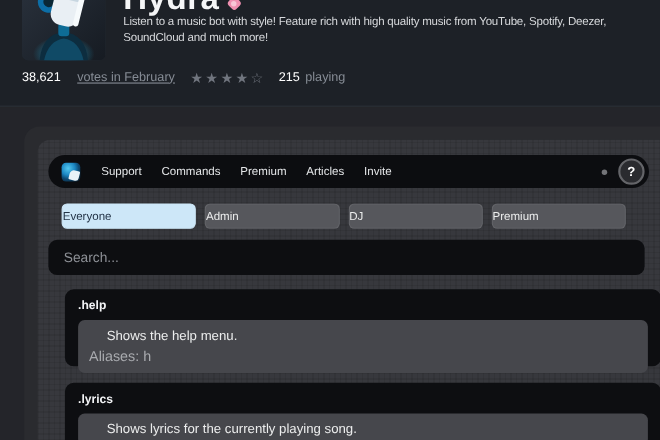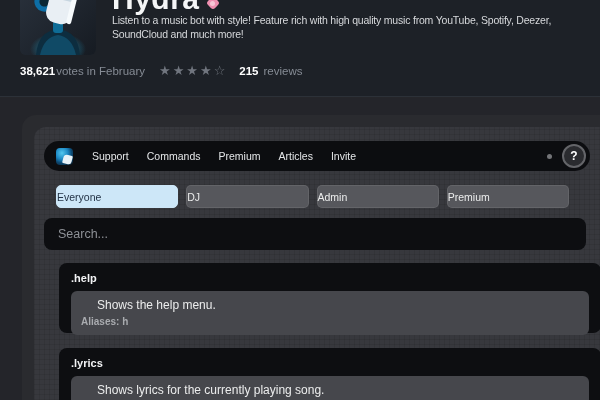--- a/index.html
+++ b/index.html
@@ -20,22 +20,22 @@
   .badge { width:12px; height:14px; margin-left:7px; margin-bottom:3px; position:relative; }
   .badge .rosette { position:absolute; left:1px; top:1px; width:10px; height:10px;
     background:#ef8fb0; border-radius:3px; transform:rotate(45deg); }
   .badge .rosette-center { position:absolute; left:3.5px; top:3.5px; width:5px; height:5px;
     background:#f8c6d6; border-radius:50%; }
 
   .desc { position:absolute; left:112px; top:13px; width:486px; font-size:10.5px;
     letter-spacing:-0.2px; line-height:14px; color:#d6d8db; }
 
   .stats-row { position:absolute; left:20px; top:63px; display:flex; align-items:center; font-size:11.5px; }
-  .stat-strong { color:#ffffff; font-weight:bold; }
-  .stat-dim { color:#868c95; margin-left:1px; }
+  .stat-strong { color:#ffffff; font-weight:normal; }
+  .stat-dim { color:#868c95; margin-left:15px;text-decoration:underline; }
   .stars { color:#70757e; font-size:13px; letter-spacing:2px; margin:0 12px 0 14px; }
   .reviews-label { color:#868c95; margin-left:5px; }
 
   
   .lower-section { position:absolute; left:0; top:98px; width:600px; height:302px; background:#24252a; }
   .outer-container { position:absolute; left:22px; top:17px; width:578px; height:285px;
     background:#2a2b2f; border-radius:14px 0 0 0; }
   .panel { position:absolute; left:12px; top:12px; width:566px; height:273px;
     background-color:#37383d;
     background-image:
@@ -74,21 +74,21 @@
   .search-input::placeholder { color:#8d9096; opacity:1; }
 
   
   .card { position:absolute; left:25px; width:542px; background:#0d0e11;
     border-radius:8px; padding:9px 12px; }
   .card.help { top:136px; height:70px; }
   .card.lyrics { top:221px; height:90px; }
   .cmd-name { font-size:11px; font-weight:bold; color:#f2f3f5; }
   .cmd-inner { margin-top:7px; background:#46474c; border-radius:6px; padding:7px 10px 8px; }
   .cmd-desc { font-size:12px; color:#eceded;margin-left:16px; }
-  .cmd-aliases { font-size:10px; color:#a9abaf; margin-top:4px;font-weight:bold; }
+  .cmd-aliases { font-size:13px; color:#a9abaf; margin-top:4px; }
 </style>
 </head>
 <body>
 
 <div class="page">
 
   <header class="top-section">
 
     <div class="avatar">
       <svg width="76" height="76" viewBox="0 0 76 76">
@@ -129,21 +129,21 @@
     <p class="desc">
       <span>Listen to a music bot with style! Feature rich with high quality music from YouTube, Spotify, Deezer,</span><br>
       <span>SoundCloud and much more!</span>
     </p>
 
     <div class="stats-row">
       <span class="stat-strong">38,621</span>
       <span class="stat-dim">votes in February</span>
       <span class="stars">★★★★☆</span>
       <span class="stat-strong">215</span>
-      <span class="reviews-label">reviews</span>
+      <span class="reviews-label">playing</span>
     </div>
   </header>
 
   <section class="lower-section">
     <div class="outer-container">
       <div class="panel">
 
         <nav class="navbar">
           <span class="logo"></span>
           <span class="nav-items">
@@ -153,22 +153,22 @@
             <a class="nav-link">Articles</a>
             <a class="nav-link">Invite</a>
           </span>
           <span class="nav-spacer"></span>
           <span class="status-dot"></span>
           <button class="help-btn">?</button>
         </nav>
 
         <div class="tabs">
           <div class="tab active">Everyone</div>
+          <div class="tab">Admin</div>
           <div class="tab">DJ</div>
-          <div class="tab">Admin</div>
           <div class="tab">Premium</div>
         </div>
 
         <div class="search-wrap">
           <input class="search-input" type="text" placeholder="Search..." style="">
         </div>
 
         <div class="card help">
           <div class="cmd-name">.help</div>
           <div class="cmd-inner">

